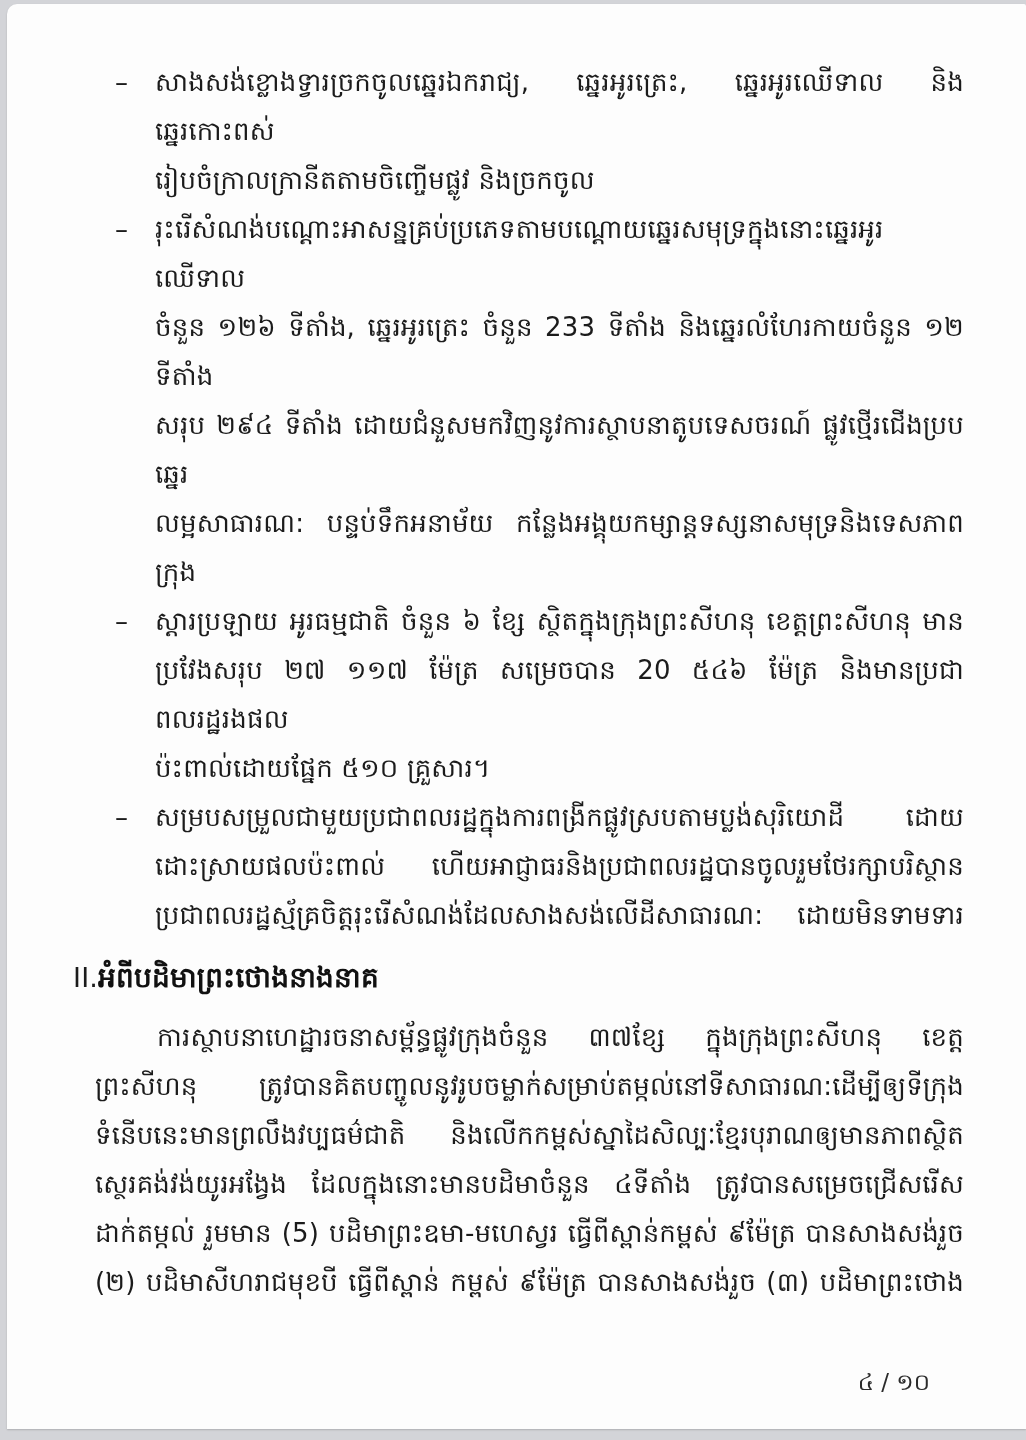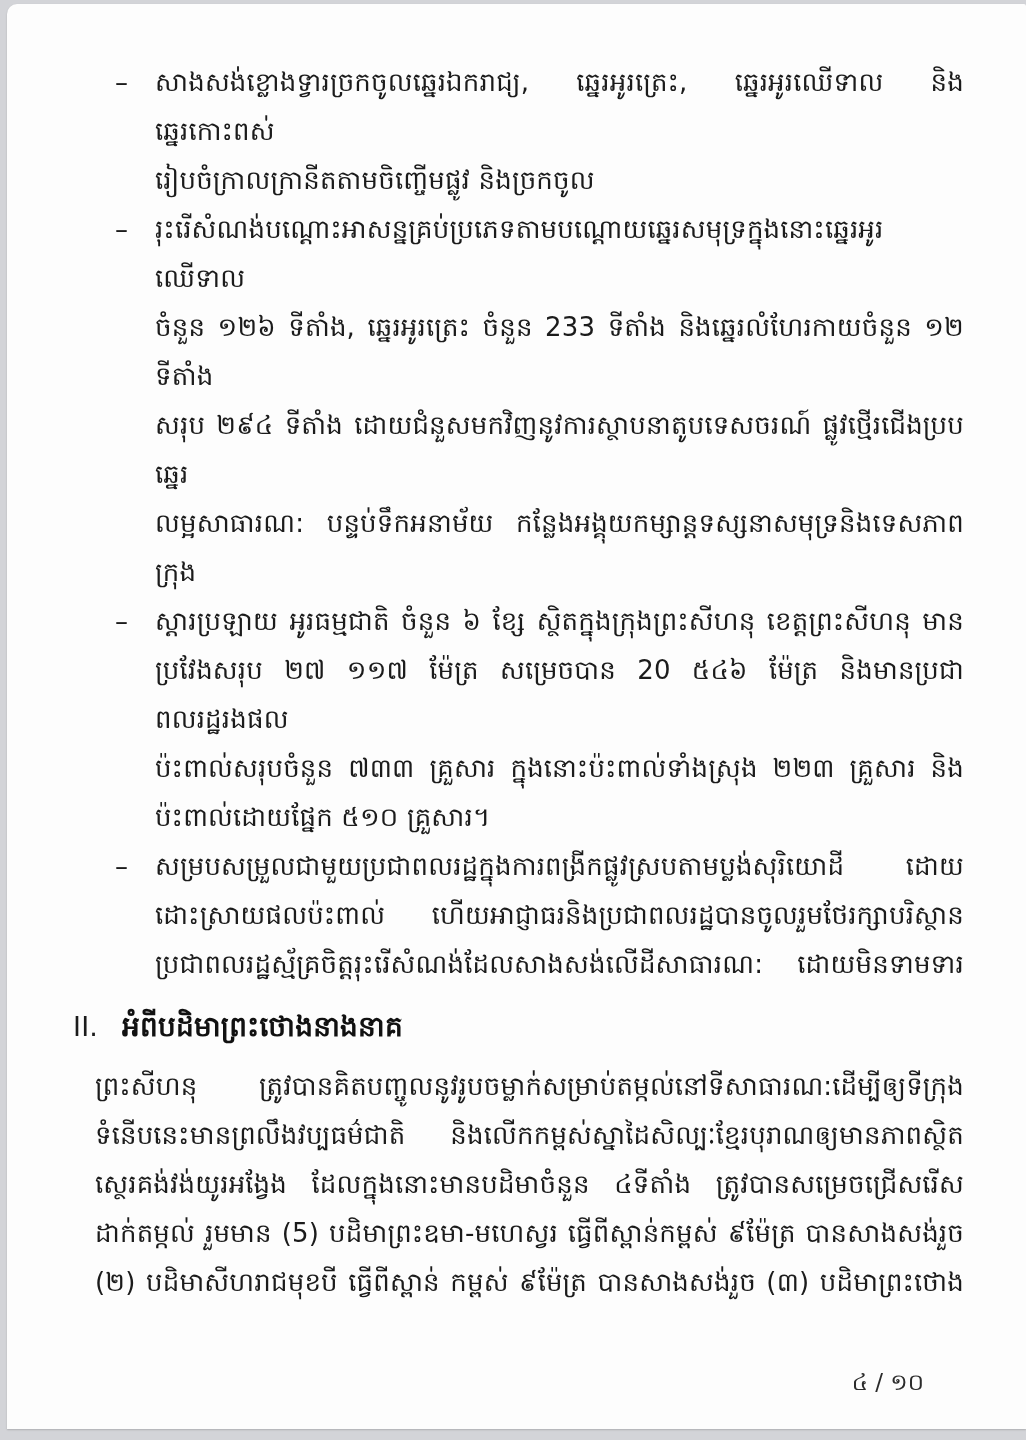--- a/index.html
+++ b/index.html
@@ -39,37 +39,36 @@
   }
   .bullet .dash {
     position: absolute;
     left: 20px;
     top: 0;
     color: #1b1b1b;
   }
   .heading {
     display: flex;
     align-items: baseline;
-    gap: 24px;
     margin: 13px 0 11px -22px;
   }
   .heading .numeral {
     font-weight: 400;
     font-size: 27px;
     color: #1b1b1b;
   }
   .heading .title {
     font-weight: 700;
     font-size: 28px;
     color: #111111;
   }
   .para .line.first { text-indent: 62px; }
   .footer {
     position: absolute;
-    right: 102px;
+    right: 96px;
     bottom: 28px;
     font-size: 23px;
     color: #2b2b2b;
   }
 </style>
 </head>
 <body>
 
 <div class="page">
   <div class="content">
@@ -82,34 +81,34 @@
         <span class="dash">–</span>
         <div class="line first">រុះរើសំណង់បណ្តោះអាសន្នគ្រប់ប្រភេទតាមបណ្តោយឆ្នេរសមុទ្រក្នុងនោះឆ្នេរអូរឈើទាល</div>
         <div class="line">ចំនួន ១២៦ ទីតាំង, ឆ្នេរអូរត្រេះ ចំនួន 233 ទីតាំង និងឆ្នេរលំហែរកាយចំនួន ១២ ទីតាំង</div>
         <div class="line">សរុប ២៩៤ ទីតាំង ដោយជំនួសមកវិញនូវការស្ថាបនាតូបទេសចរណ៍ ផ្លូវថ្មើរជើងប្របឆ្នេរ</div>
         <div class="line">លម្អសាធារណ: បន្ទប់ទឹកអនាម័យ កន្លែងអង្គុយកម្សាន្តទស្សនាសមុទ្រនិងទេសភាពក្រុង</div>
       </div>
       <div class="bullet">
         <span class="dash">–</span>
         <div class="line first">ស្តារប្រឡាយ អូរធម្មជាតិ ចំនួន ៦ ខ្សែ ស្ថិតក្នុងក្រុងព្រះសីហនុ ខេត្តព្រះសីហនុ មាន</div>
         <div class="line">ប្រវែងសរុប ២៧ ១១៧ ម៉ែត្រ សម្រេចបាន 20 ៥៤៦ ម៉ែត្រ និងមានប្រជាពលរដ្ឋរងផល</div>
-        <div class="line">ប៉ះពាល់សរុបចំនួន ៧៣៣ គ្រួសារ ក្នុងនោះប៉ះពាល់ទាំងស្រុង ២២៣ គ្រួសារ និង</div>
         <div class="line last">ប៉ះពាល់ដោយផ្នែក ៥១០ គ្រួសារ។</div>
       </div>
       <div class="bullet">
         <span class="dash">–</span>
         <div class="line first">សម្របសម្រួលជាមួយប្រជាពលរដ្ឋក្នុងការពង្រីកផ្លូវស្របតាមប្លង់សុរិយោដី ដោយ</div>
         <div class="line">ដោះស្រាយផលប៉ះពាល់ ហើយអាជ្ញាធរនិងប្រជាពលរដ្ឋបានចូលរួមថែរក្សាបរិស្ថាន</div>
         <div class="line">ប្រជាពលរដ្ឋស្ម័គ្រចិត្តរុះរើសំណង់ដែលសាងសង់លើដីសាធារណ: ដោយមិនទាមទារ</div>
       </div>
       <div class="heading">
         <span class="numeral">II.</span>
         <span class="title">អំពីបដិមាព្រះថោងនាងនាគ</span>
       </div>
       <div class="para">
+        <div class="line first">ការស្ថាបនាហេដ្ឋារចនាសម្ព័ន្ធផ្លូវក្រុងចំនួន ៣៧ខ្សែ ក្នុងក្រុងព្រះសីហនុ ខេត្ត</div>
         <div class="line">ព្រះសីហនុ ត្រូវបានគិតបញ្ចូលនូវរូបចម្លាក់សម្រាប់តម្កល់នៅទីសាធារណ:ដើម្បីឲ្យទីក្រុង</div>
         <div class="line">ទំនើបនេះមានព្រលឹងវប្បធម៌ជាតិ និងលើកកម្ពស់ស្នាដៃសិល្បៈខ្មែរបុរាណឲ្យមានភាពស្ថិត</div>
         <div class="line">ស្ថេរគង់វង់យូរអង្វែង ដែលក្នុងនោះមានបដិមាចំនួន ៤ទីតាំង ត្រូវបានសម្រេចជ្រើសរើស</div>
         <div class="line">ដាក់តម្កល់ រួមមាន (5) បដិមាព្រះឧមា-មហេស្វរ ធ្វើពីស្ពាន់កម្ពស់ ៩ម៉ែត្រ បានសាងសង់រួច</div>
         <div class="line">(២) បដិមាសីហរាជមុខបី ធ្វើពីស្ពាន់ កម្ពស់ ៩ម៉ែត្រ បានសាងសង់រួច (៣) បដិមាព្រះថោង</div>
       </div>
     </div>
   <div class="footer">៤ / ១០</div>
 </div>
 

